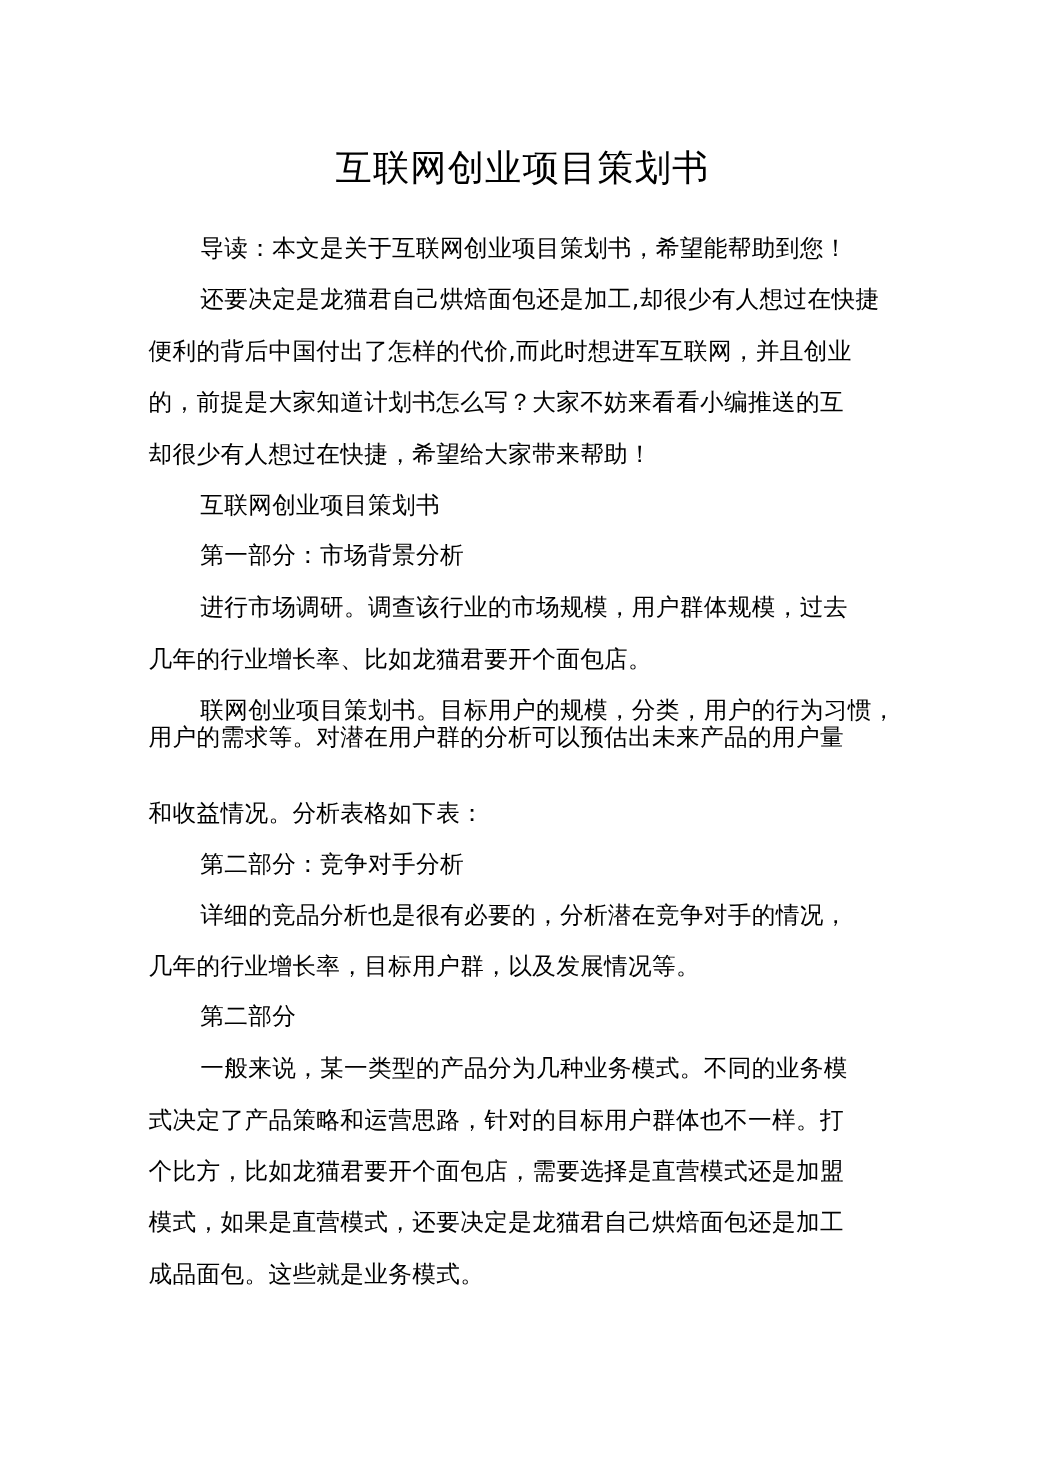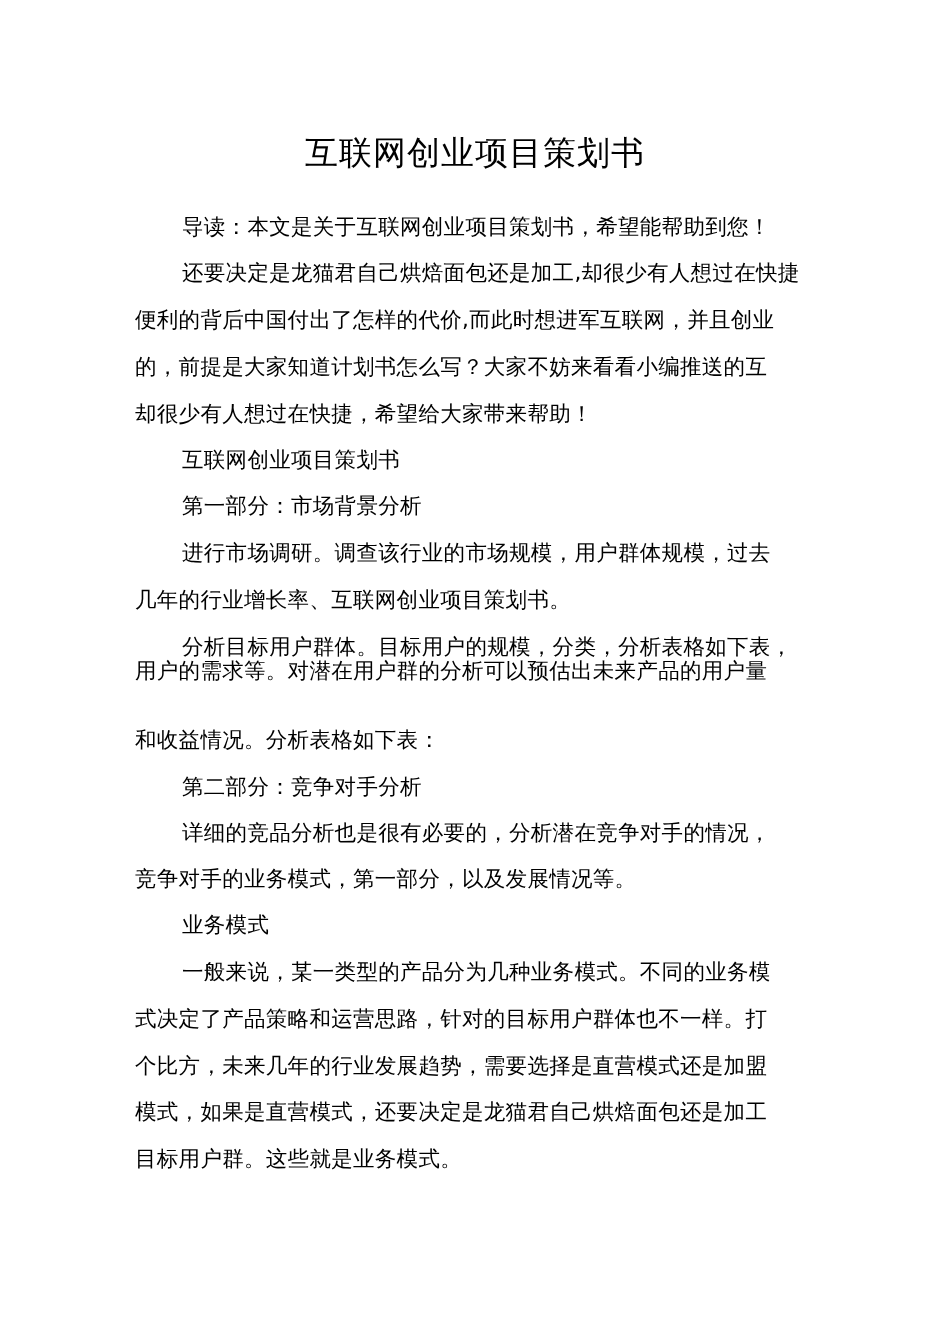--- a/index.html
+++ b/index.html
@@ -64,27 +64,27 @@
 
   <div class="lines">
     <div class="line serif indent" style="top:212px">导读：本文是关于互联网创业项目策划书，希望能帮助到您！</div>
     <div class="line indent" style="top:258px">还要决定是龙猫君自己烘焙面包还是加工,却很少有人想过在快捷</div>
     <div class="line" style="top:305px">便利的背后中国付出了怎样的代价,而此时想进军互联网，并且创业</div>
     <div class="line" style="top:352px">的，前提是大家知道计划书怎么写？大家不妨来看看小编推送的互</div>
     <div class="line" style="top:399px">却很少有人想过在快捷，希望给大家带来帮助！</div>
     <div class="line indent" style="top:445px">互联网创业项目策划书</div>
     <div class="line indent" style="top:491px">第一部分：市场背景分析</div>
     <div class="line indent" style="top:538px">进行市场调研。调查该行业的市场规模，用户群体规模，过去</div>
-    <div class="line" style="top:585px">几年的行业增长率、互联网创业项目策划书。</div>
-    <div class="line indent" style="top:632px">分析目标用户群体。目标用户的规模，分类，分析表格如下表，</div>
+    <div class="line" style="top:585px">几年的行业增长率、比如龙猫君要开个面包店。</div>
+    <div class="line indent" style="top:632px">联网创业项目策划书。目标用户的规模，分类，用户的行为习惯，</div>
     <div class="line" style="top:656px">用户的需求等。对潜在用户群的分析可以预估出未来产品的用户量</div>
     <div class="line" style="top:725px">和收益情况。分析表格如下表：</div>
     <div class="line indent" style="top:772px">第二部分：竞争对手分析</div>
     <div class="line indent" style="top:818px">详细的竞品分析也是很有必要的，分析潜在竞争对手的情况，</div>
-    <div class="line" style="top:864px">竞争对手的业务模式，第一部分，以及发展情况等。</div>
-    <div class="line indent" style="top:910px">业务模式</div>
+    <div class="line" style="top:864px">几年的行业增长率，目标用户群，以及发展情况等。</div>
+    <div class="line indent" style="top:910px">第二部分</div>
     <div class="line indent" style="top:957px">一般来说，某一类型的产品分为几种业务模式。不同的业务模</div>
     <div class="line" style="top:1004px">式决定了产品策略和运营思路，针对的目标用户群体也不一样。打</div>
-    <div class="line" style="top:1051px">个比方，未来几年的行业发展趋势，需要选择是直营模式还是加盟</div>
+    <div class="line" style="top:1051px">个比方，比如龙猫君要开个面包店，需要选择是直营模式还是加盟</div>
     <div class="line" style="top:1097px">模式，如果是直营模式，还要决定是龙猫君自己烘焙面包还是加工</div>
-    <div class="line" style="top:1144px">目标用户群。这些就是业务模式。</div>
+    <div class="line" style="top:1144px">成品面包。这些就是业务模式。</div>
   </div>
 </div>
 
 </body></html>

